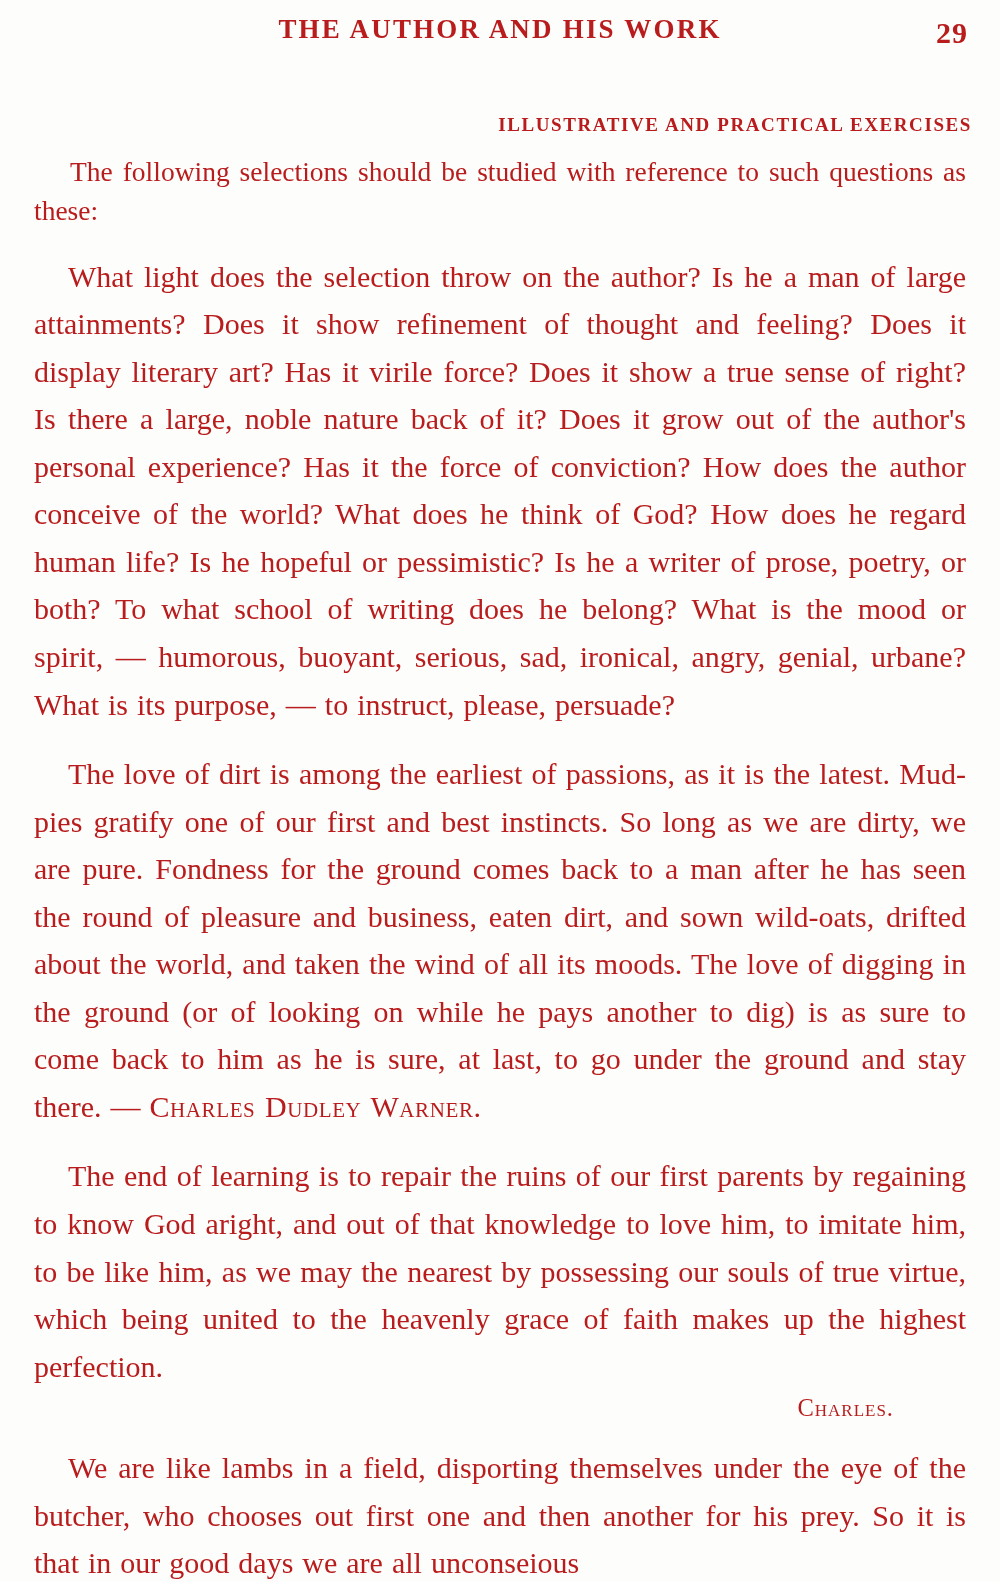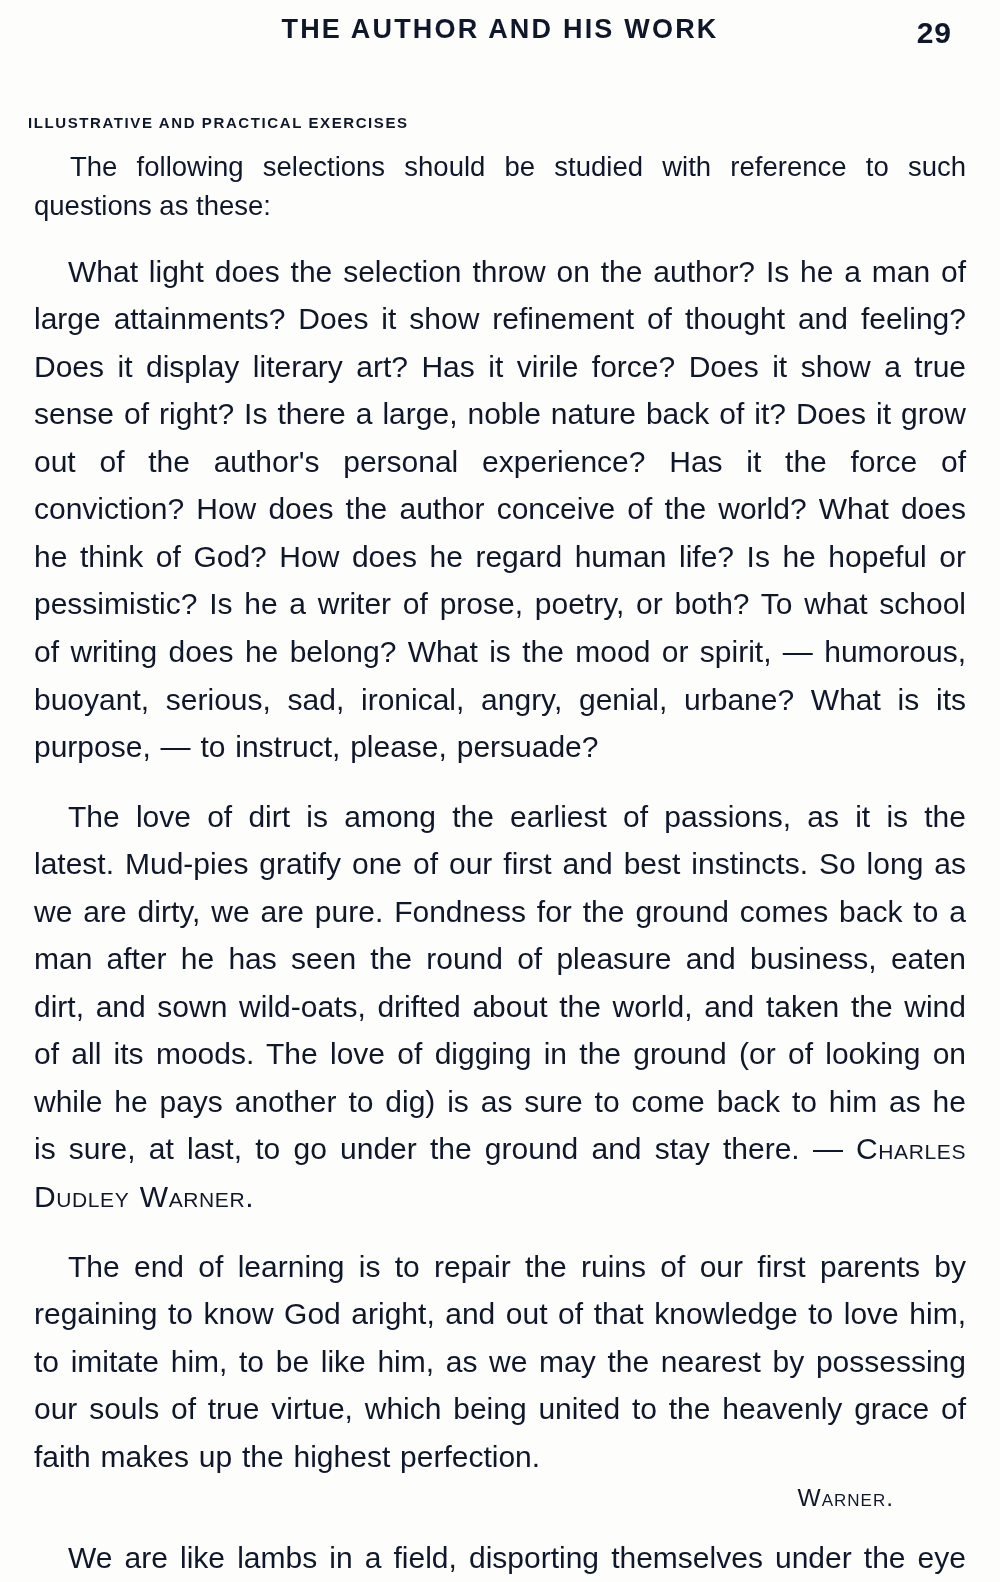--- a/index.html
+++ b/index.html
@@ -5,22 +5,22 @@
   html, body {
     margin: 0;
     padding: 0;
     background: #ffffff;
   }
   .page {
     position: relative;
     width: 1000px;
     height: 1582px;
     background: #fdfdfb;
-    font-family: Liberation Sans, sans-serif;
-    color: #0f172a;
+    font-family: Liberation Serif, serif;
+    color: #b91c1c;
     overflow: hidden;
   }
   .content {
     position: absolute;
     left: 28px;
     right: 28px;
     top: 14px;
   }
   
   .running-head {
@@ -32,30 +32,30 @@
   }
   .running-head .title {
     font-size: 27px;
     letter-spacing: 2.2px;
     font-weight: bold;
     text-transform: uppercase;
     white-space: nowrap;
   }
   .running-head .folio {
     position: absolute;
-    right: 20px;
+    right: 4px;
     top: 2px;
     font-size: 30px;
     font-weight: bold;
     letter-spacing: 1px;
   }
 
   .section-heading {
-    text-align: left;
-    font-size: 15px;
+    text-align: right;
+    font-size: 19px;
     font-weight: bold;
     letter-spacing: 1.6px;
     text-transform: uppercase;
     margin-top: 48px;
     margin-bottom: 16px;
   }
 
   .lead {
     font-size: 27.5px;
     line-height: 1.43;
@@ -107,18 +107,18 @@
     <div class="section-heading">ILLUSTRATIVE AND PRACTICAL EXERCISES</div>
 
     <p class="lead"><span class="indent"></span><span>The following selections should be studied with reference to such questions as these:</span></p>
 
     <p class="body-para"><span class="indent"></span><span>What light does the selection throw on the author? Is he a man of large attainments? Does it show refinement of thought and feeling? Does it display literary art? Has it virile force? Does it show a true sense of right? Is there a large, noble nature back of it? Does it grow out of the author's personal experience? Has it the force of conviction? How does the author conceive of the world? What does he think of God? How does he regard human life? Is he hopeful or pessimistic? Is he a writer of prose, poetry, or both? To what school of writing does he belong? What is the mood or spirit, — humorous, buoyant, serious, sad, ironical, angry, genial, urbane? What is its purpose, — to instruct, please, persuade?</span></p>
 
     <p class="body-para"><span class="indent"></span><span>The love of dirt is among the earliest of passions, as it is the latest. Mud-pies gratify one of our first and best instincts. So long as we are dirty, we are pure. Fondness for the ground comes back to a man after he has seen the round of pleasure and business, eaten dirt, and sown wild-oats, drifted about the world, and taken the wind of all its moods. The love of digging in the ground (or of looking on while he pays another to dig) is as sure to come back to him as he is sure, at last, to go under the ground and stay there. — </span><span class="smallcaps">Charles Dudley Warner.</span></p>
 
     <p class="body-para tight"><span class="indent"></span><span>The end of learning is to repair the ruins of our first parents by regaining to know God aright, and out of that knowledge to love him, to imitate him, to be like him, as we may the nearest by possessing our souls of true virtue, which being united to the heavenly grace of faith makes up the highest perfection.</span></p>
 
-    <div class="attribution">Warner.</div>
+    <div class="attribution">Charles.</div>
 
     <p class="body-para"><span class="indent"></span><span>We are like lambs in a field, disporting themselves under the eye of the butcher, who chooses out first one and then another for his prey. So it is that in our good days we are all unconseious</span></p>
 
   </div>
 </div>
 
 </body></html>

